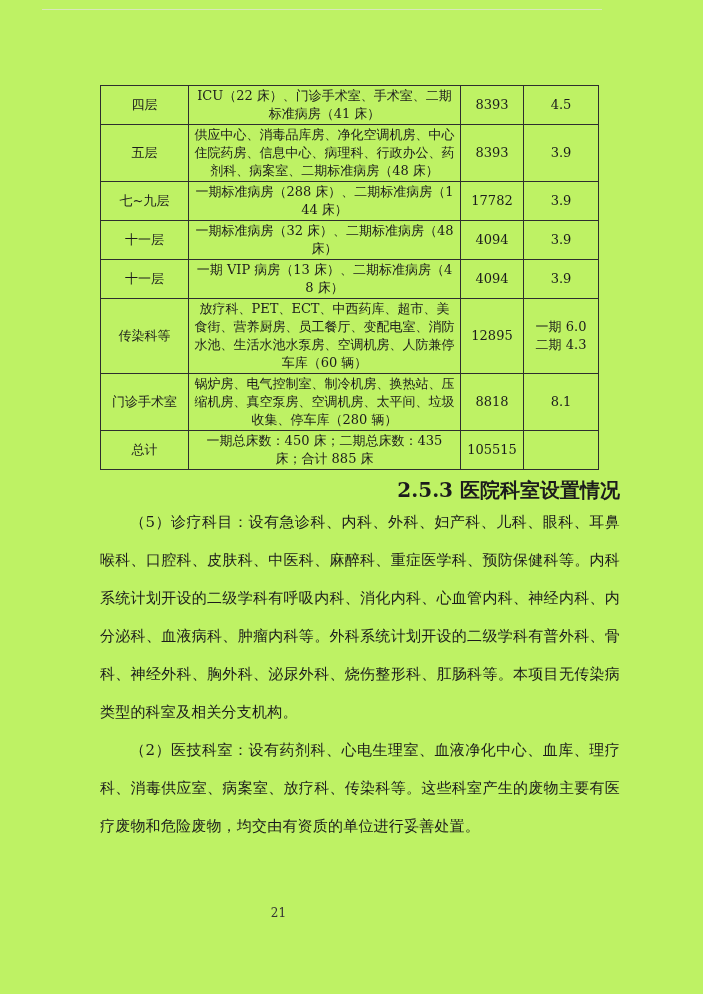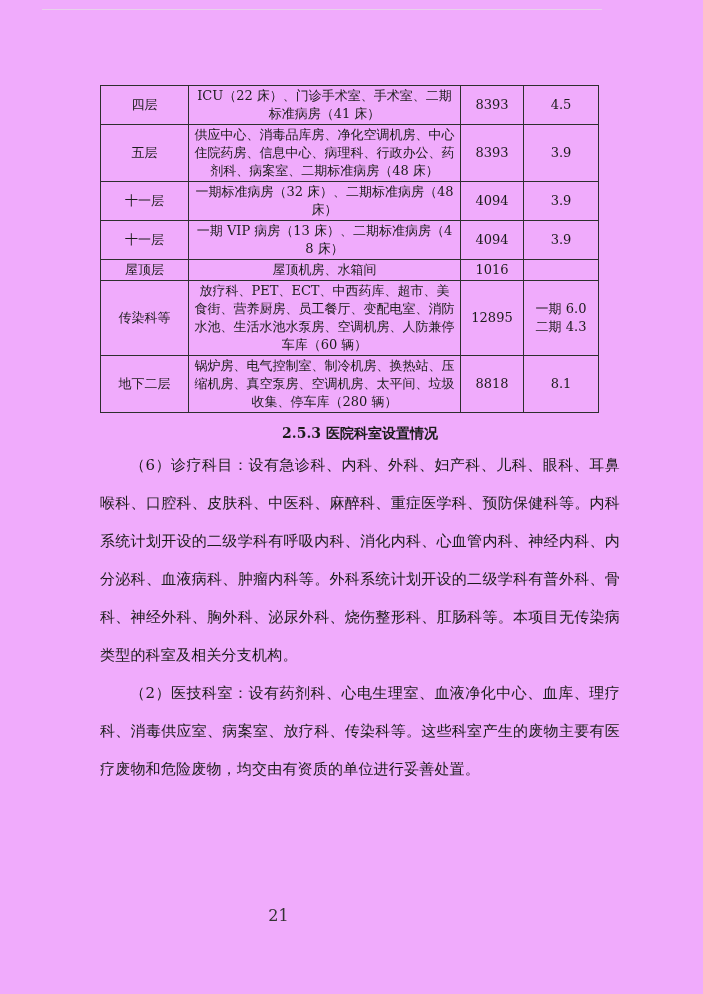--- a/index.html
+++ b/index.html
@@ -4,21 +4,21 @@
 <style>
   html,body{margin:0;padding:0;}
   body{
     width:703px;height:994px;
     background:#ffffff;
     font-family:"DejaVu Serif","Liberation Serif",serif;
     color:#1c1c1c;
     position:relative;
     overflow:hidden;
   }
-  .page{position:absolute;inset:0;background:#f0abfc;}
+  .page{position:absolute;inset:0;background:#bef264;}
   .scan-edge{position:absolute;top:9px;left:42px;width:560px;height:1px;background:#e3e3e3;opacity:.7;}
 
   .content{position:absolute;left:100px;top:85px;width:520px;}
 
   table.floors{
     border-collapse:collapse;
     table-layout:fixed;
     width:498px;
     font-size:13px;
     line-height:18px;
@@ -31,38 +31,38 @@
     white-space:pre-line;
     word-break:break-all;
   }
   table.floors col.c1{width:88px;}
   table.floors col.c2{width:272px;}
   table.floors col.c3{width:63px;}
   table.floors col.c4{width:75px;}
 
   .section-heading{
     margin:7px 0 0 0;
-    font-size:14px;
+    font-size:20px;
     font-weight:bold;
     line-height:26px;
-    text-align:center;
+    text-align:right;
   }
   .body-text p{
     margin:0;
     font-size:15px;
     line-height:38px;
     text-align:justify;
     text-indent:2em;
     letter-spacing:0.2px;
   }
   .page-number{
     position:absolute;
     top:906px;left:0;width:557px;
     text-align:center;
-    font-size:16px;
+    font-size:12px;
     color:#333;
   }
 </style>
 </head>
 <body>
 
 <div class="page">
   <div class="scan-edge"></div>
 
   <div class="content">
@@ -81,55 +81,61 @@
             <td>8393</td>
             <td>4.5</td>
           </tr>
           <tr>
             <td>五层</td>
             <td>供应中心、消毒品库房、净化空调机房、中心住院药房、信息中心、病理科、行政办公、药剂科、病案室、二期标准病房（48 床）</td>
             <td>8393</td>
             <td>3.9</td>
           </tr>
           <tr>
+            <td>七~九层</td>
+            <td>一期标准病房（288 床）、二期标准病房（144 床）</td>
+            <td>17782</td>
+            <td>3.9</td>
+          </tr>
+          <tr>
             <td>十一层</td>
             <td>一期标准病房（32 床）、二期标准病房（48 床）</td>
             <td>4094</td>
             <td>3.9</td>
           </tr>
           <tr>
             <td>十一层</td>
             <td>一期 VIP 病房（13 床）、二期标准病房（48 床）</td>
             <td>4094</td>
             <td>3.9</td>
           </tr>
           <tr>
-            <td>屋顶层</td>
-            <td>屋顶机房、水箱间</td>
-            <td>1016</td>
-            <td></td>
-          </tr>
-          <tr>
             <td>传染科等</td>
             <td>放疗科、PET、ECT、中西药库、超市、美食街、营养厨房、员工餐厅、变配电室、消防水池、生活水池水泵房、空调机房、人防兼停车库（60 辆）</td>
             <td>12895</td>
             <td>一期 6.0
 二期 4.3</td>
           </tr>
           <tr>
-            <td>地下二层</td>
+            <td>门诊手术室</td>
             <td>锅炉房、电气控制室、制冷机房、换热站、压缩机房、真空泵房、空调机房、太平间、垃圾收集、停车库（280 辆）</td>
             <td>8818</td>
             <td>8.1</td>
+          </tr>
+          <tr>
+            <td>总计</td>
+            <td>一期总床数：450 床；二期总床数：435 床；合计 885 床</td>
+            <td>105515</td>
+            <td></td>
           </tr>
         </tbody>
     </table>
 
     <h3 class="section-heading">2.5.3 医院科室设置情况</h3>
 
     <div class="body-text">
-        <p>（6）诊疗科目：设有急诊科、内科、外科、妇产科、儿科、眼科、耳鼻喉科、口腔科、皮肤科、中医科、麻醉科、重症医学科、预防保健科等。内科系统计划开设的二级学科有呼吸内科、消化内科、心血管内科、神经内科、内分泌科、血液病科、肿瘤内科等。外科系统计划开设的二级学科有普外科、骨科、神经外科、胸外科、泌尿外科、烧伤整形科、肛肠科等。本项目无传染病类型的科室及相关分支机构。</p>
+        <p>（5）诊疗科目：设有急诊科、内科、外科、妇产科、儿科、眼科、耳鼻喉科、口腔科、皮肤科、中医科、麻醉科、重症医学科、预防保健科等。内科系统计划开设的二级学科有呼吸内科、消化内科、心血管内科、神经内科、内分泌科、血液病科、肿瘤内科等。外科系统计划开设的二级学科有普外科、骨科、神经外科、胸外科、泌尿外科、烧伤整形科、肛肠科等。本项目无传染病类型的科室及相关分支机构。</p>
         <p>（2）医技科室：设有药剂科、心电生理室、血液净化中心、血库、理疗科、消毒供应室、病案室、放疗科、传染科等。这些科室产生的废物主要有医疗废物和危险废物，均交由有资质的单位进行妥善处置。</p>
       </div>
   </div>
 
   <div class="page-number">21</div>
 </div>
 
 </body></html>

